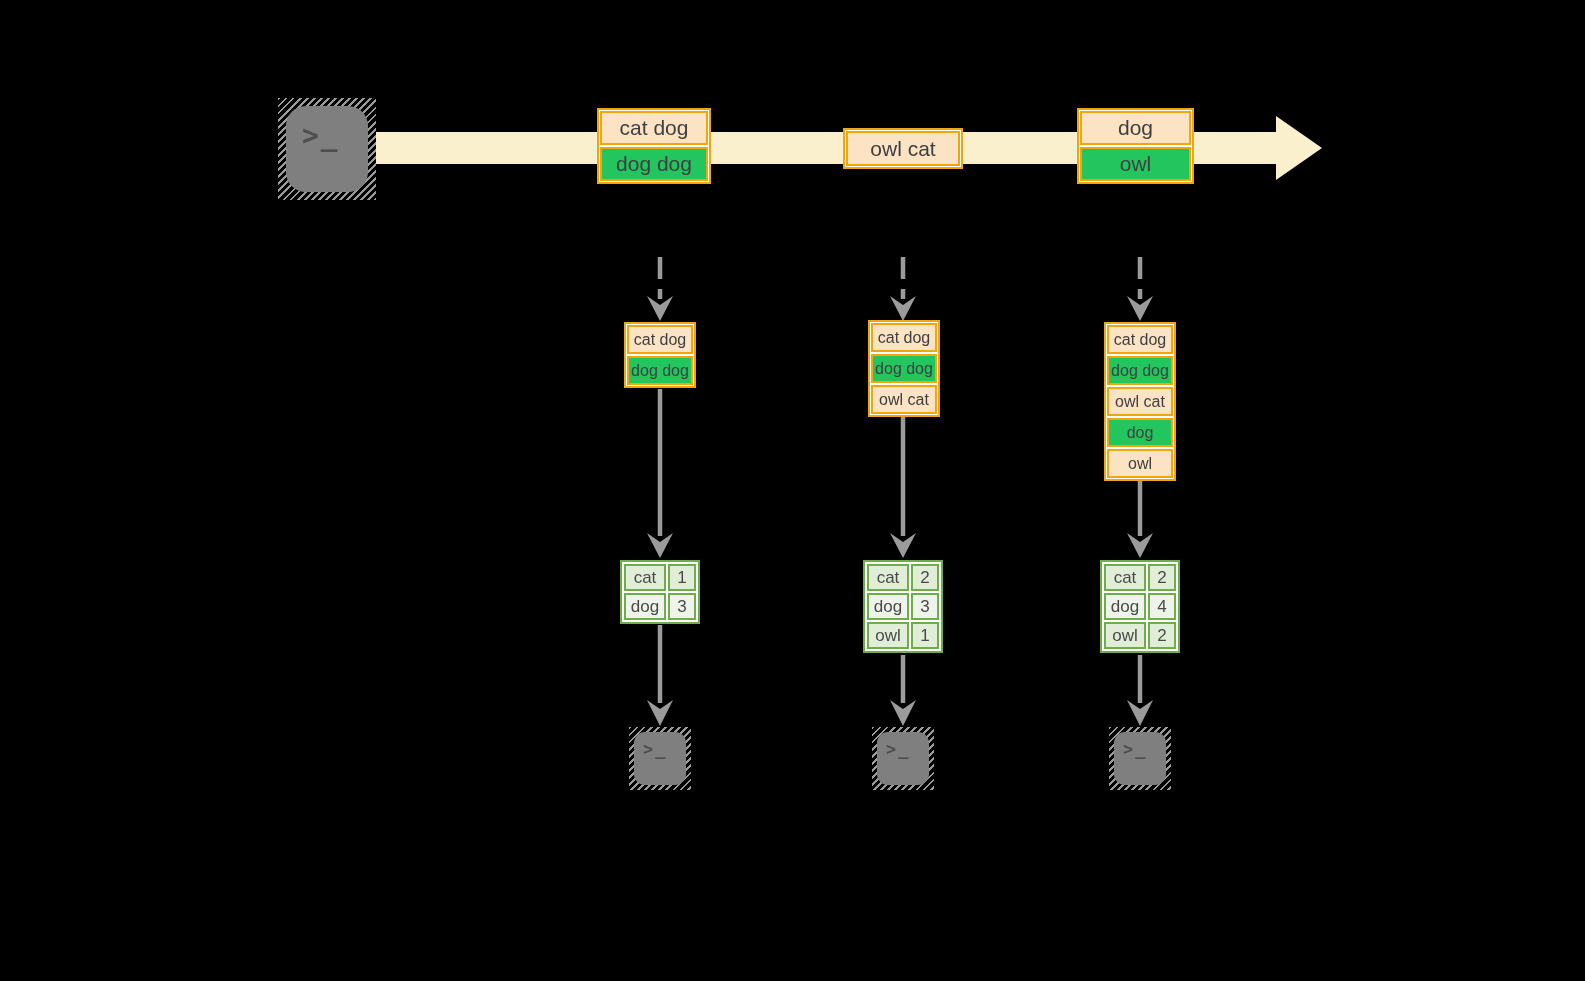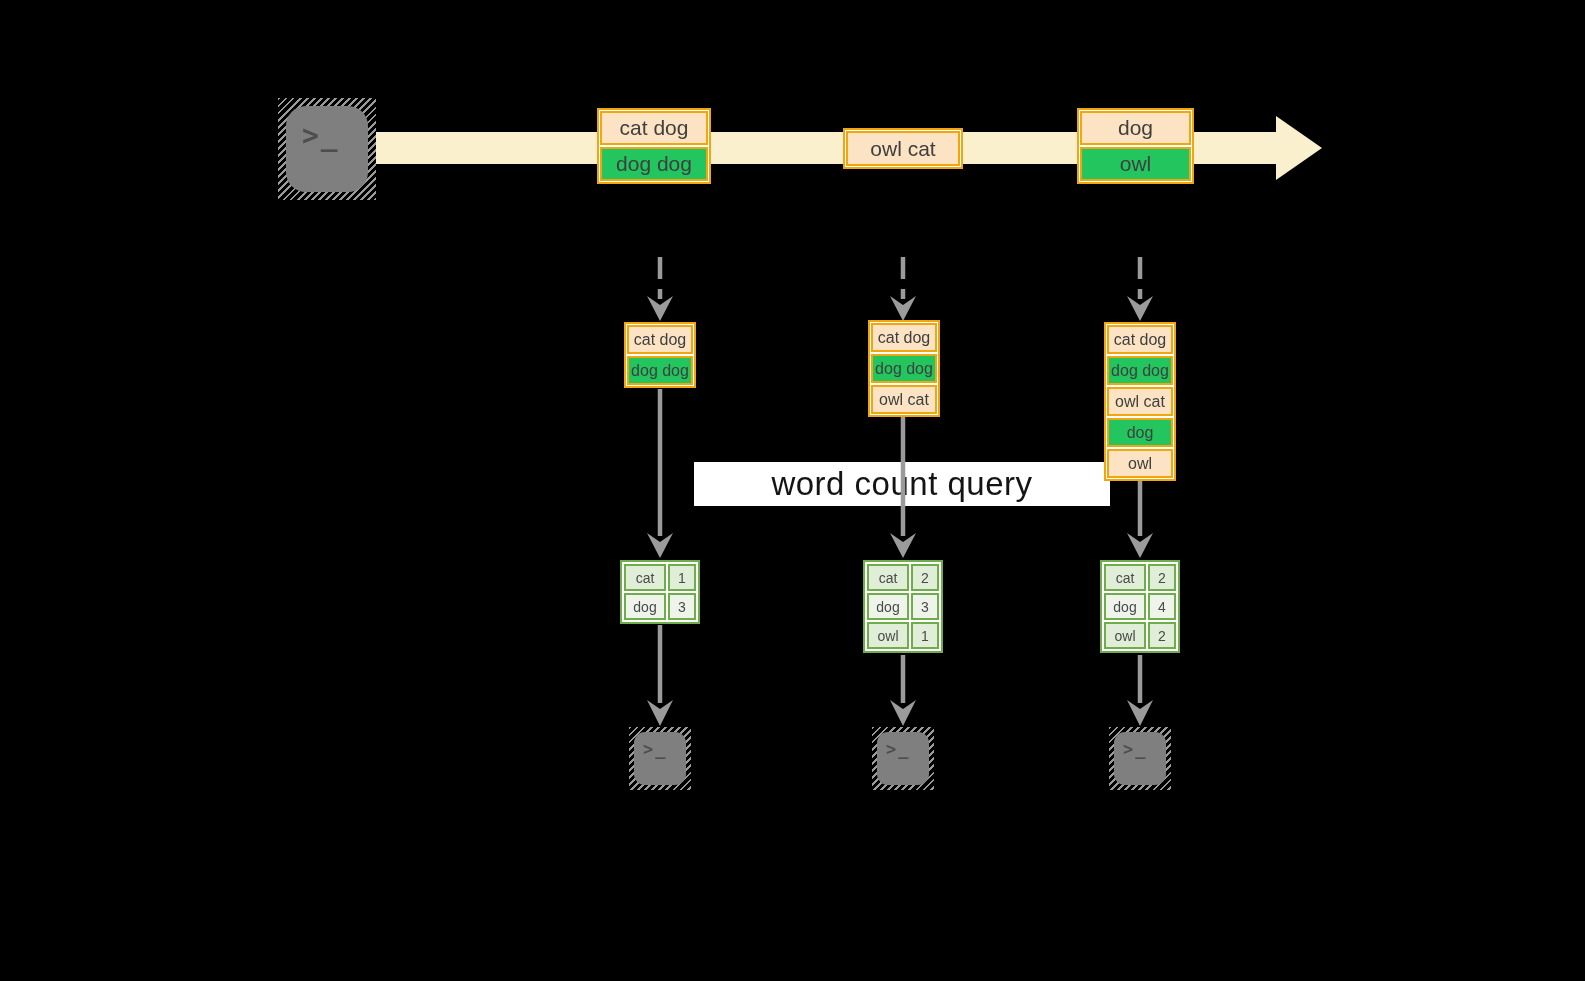--- a/index.html
+++ b/index.html
@@ -34,21 +34,21 @@
   .fill-b{background:#22c55e;}
   
   .counts{
     background:#fff;border:2px solid #6FAD4A;padding:2px;
     display:grid;grid-template-columns:1fr 28px;gap:2px;grid-auto-rows:27px;
     z-index:4;
   }
   .cell{
     border:2px solid #6FAD4A;box-sizing:border-box;
     display:flex;align-items:center;justify-content:center;
-    font-size:14px;color:#4a4a4a;
+    font-size:17px;color:#4a4a4a;
   }
   .gfill-a{background:#E0EDD7;}
   .gfill-b{background:#EEF4E9;}
   
   .term{
     background:repeating-linear-gradient(135deg,#9a9a9a 0,#9a9a9a 2px,#000 2px,#000 5px);
     z-index:4;
   }
   .term-inner{
     position:absolute;background:#7f7f7f;
@@ -63,21 +63,20 @@
   .term-glyph{
     font-family:"DejaVu Sans Mono",monospace;font-weight:bold;color:#4e4e4e;
     letter-spacing:2px;line-height:1;
   }
 </style>
 </head>
 <body>
 
 <div class="canvas">
 
-  <div class="abs banner">word count query</div>
 
   <svg class="abs overlay" width="1585" height="981" viewBox="0 0 1585 981">
 
     <g>
       <rect x="372" y="132" width="904" height="32" fill="#FBF0CE"></rect>
       <polygon points="1276,116 1322,148 1276,180" fill="#FBF0CE"></polygon>
     </g>
 
     <g stroke="#9B9B9B" stroke-width="4.5" fill="#9B9B9B">
       <g>

